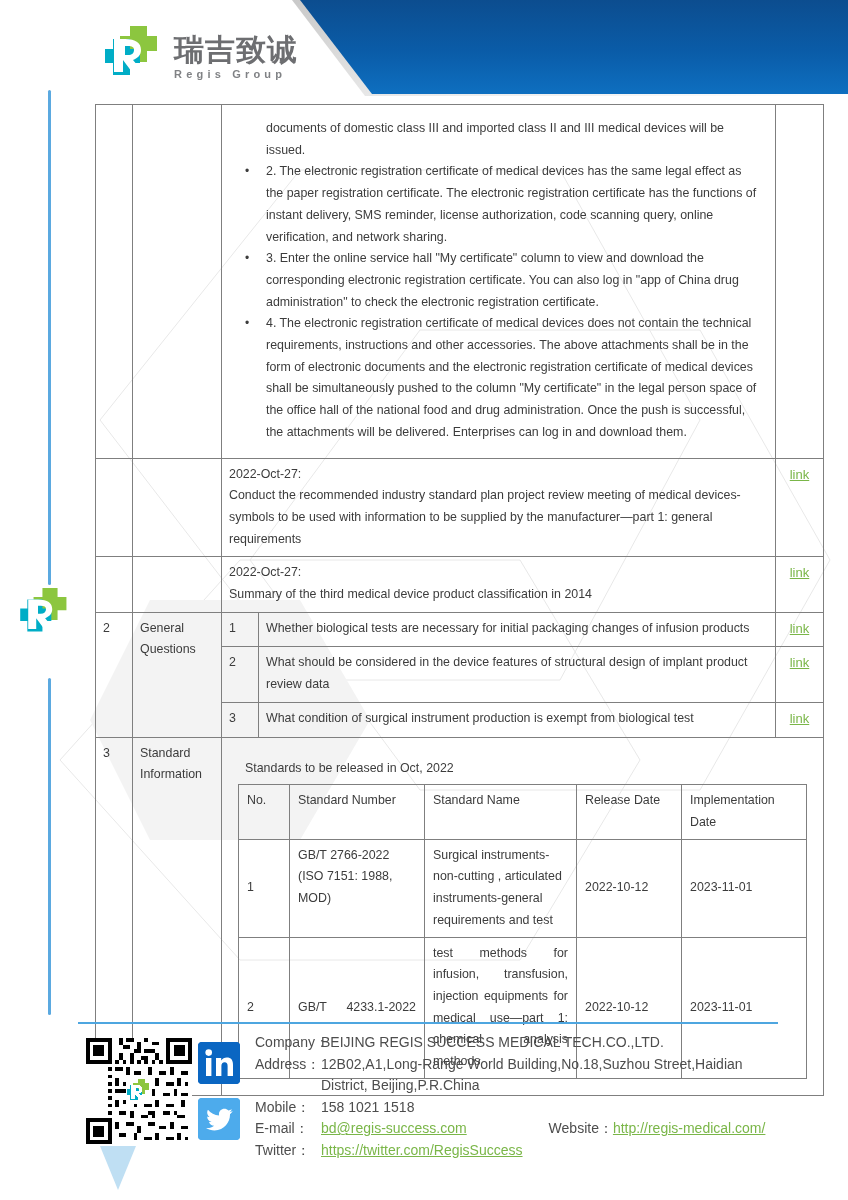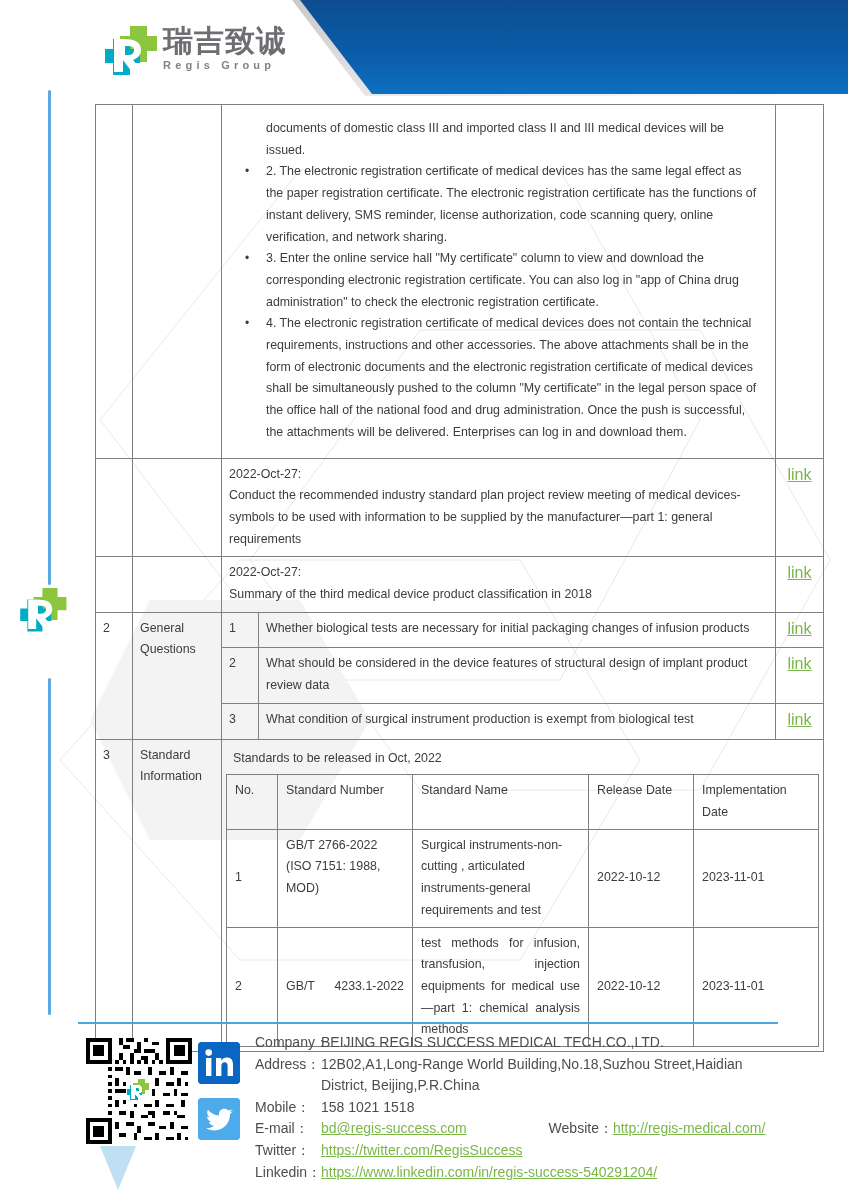--- a/index.html
+++ b/index.html
@@ -13,21 +13,21 @@
     -webkit-font-smoothing:antialiased;
   }
 
   
   .watermark{position:absolute;inset:0;pointer-events:none;z-index:0;}
   .watermark svg{width:100%;height:100%;}
 
   
   .header{position:absolute;top:0;left:0;width:848px;height:96px;z-index:3;}
   .header-banner{position:absolute;top:0;left:0;width:848px;height:96px;}
-  .logo-wrap{position:absolute;left:105px;top:26px;display:flex;align-items:flex-start;z-index:4;}
+  .logo-wrap{position:absolute;left:105px;top:26px;display:flex;align-items:flex-end;gap:11px;z-index:4;}
   .logo-mark{width:58px;height:54px;position:relative;flex:0 0 auto;}
   .logo-text{display:flex;flex-direction:column;line-height:1;}
   .logo-cn{font-family:"DejaVu Sans",sans-serif;font-size:30px;font-weight:bold;color:#6d6e71;letter-spacing:1px;}
   .logo-en{font-family:"Liberation Sans",sans-serif;font-size:11px;font-weight:bold;color:#808285;letter-spacing:4.2px;margin-top:4px;}
 
   
   .rail-line{position:absolute;left:48px;width:3px;background:#5ba9e0;border-radius:2px;z-index:2;}
   .rail-top{top:90px;height:495px;}
   .rail-bottom{top:678px;height:337px;}
   .rail-logo{position:absolute;left:20px;top:588px;width:52px;height:48px;z-index:3;}
@@ -43,29 +43,29 @@
     vertical-align:top;
     padding:5px 7px 6px 7px;
     line-height:21.7px;
     background:transparent;
   }
   .c-no{width:22px;padding-left:5px;padding-right:3px;}
   .c-cat{width:74px;}
   .c-sub{width:22px;padding-left:6px;padding-right:3px;}
   .c-body{}
   .c-link{width:33px;text-align:center;vertical-align:middle;}
-  a.link{color:#7ab648;text-decoration:underline;font-size:16px;}
+  a.link{color:#7ab648;text-decoration:underline;font-size:13px;}
 
   ul.bullets{margin:8px;padding:0;list-style:none;}
   ul.bullets li{position:relative;padding-left:29px;margin:0;}
   ul.bullets li.nobul{padding-left:29px;}
   ul.bullets li .dot{position:absolute;left:8px;top:0px;font-size:12px;line-height:21.7px;color:#3c3c3c;}
 
   
-  .std-wrap{padding:4px !important;border:1px solid #7f7f7f;margin-left:26px;}
+  .std-wrap{padding:16px !important;border:1px solid #7f7f7f;margin-left:26px;}
   .std-head-line{padding:4px 7px 5px 7px;line-height:21.7px;}
   table.std{border-collapse:collapse;width:100%;margin:0;table-layout:fixed;}
   table.std td{border:1px solid #7f7f7f;padding:5px 8px;line-height:21.7px;vertical-align:middle;}
   table.std td.top{vertical-align:top;}
   .std-c1{width:34px;text-align:left;}
   .std-c2{width:118px;}
   .std-c3{}
   .std-c4{width:88px;}
   .std-c5{width:108px;}
   .just{text-align:justify;text-align-last:justify;}
@@ -182,21 +182,21 @@
       <td class="c-link">
         <a class="link" href="#">link</a>
       </td>
     </tr>
 
     <tr>
       <td class="c-no"></td>
       <td class="c-cat"></td>
       <td class="c-body" colspan="2">
         <div>2022-Oct-27:</div>
-        <div>Summary of the third medical device product classification in 2018</div>
+        <div>Summary of the third medical device product classification in 2014</div>
       </td>
       <td class="c-link">
         <a class="link" href="#">link</a>
       </td>
     </tr>
 
     <tr>
       <td class="c-no" rowspan="3">2</td>
       <td class="c-cat" rowspan="3">General Questions</td>
       <td class="c-sub">1</td>
@@ -404,20 +404,14 @@
           <span class="lbl">Website：</span><a href="#">http://regis-medical.com/</a>
         </span>
       </span>
     </div>
     <div class="contact-row">
       <span class="contact-label">Twitter：</span>
       <span class="contact-val">
         <a href="#">https://twitter.com/RegisSuccess</a>
       </span>
     </div>
-    <div class="contact-row">
-      <span class="contact-label">Linkedin：</span>
-      <span class="contact-val">
-        <a href="#">https://www.linkedin.com/in/regis-success-540291204/</a>
-      </span>
-    </div>
   </div>
 </div>
 
 </body></html>

